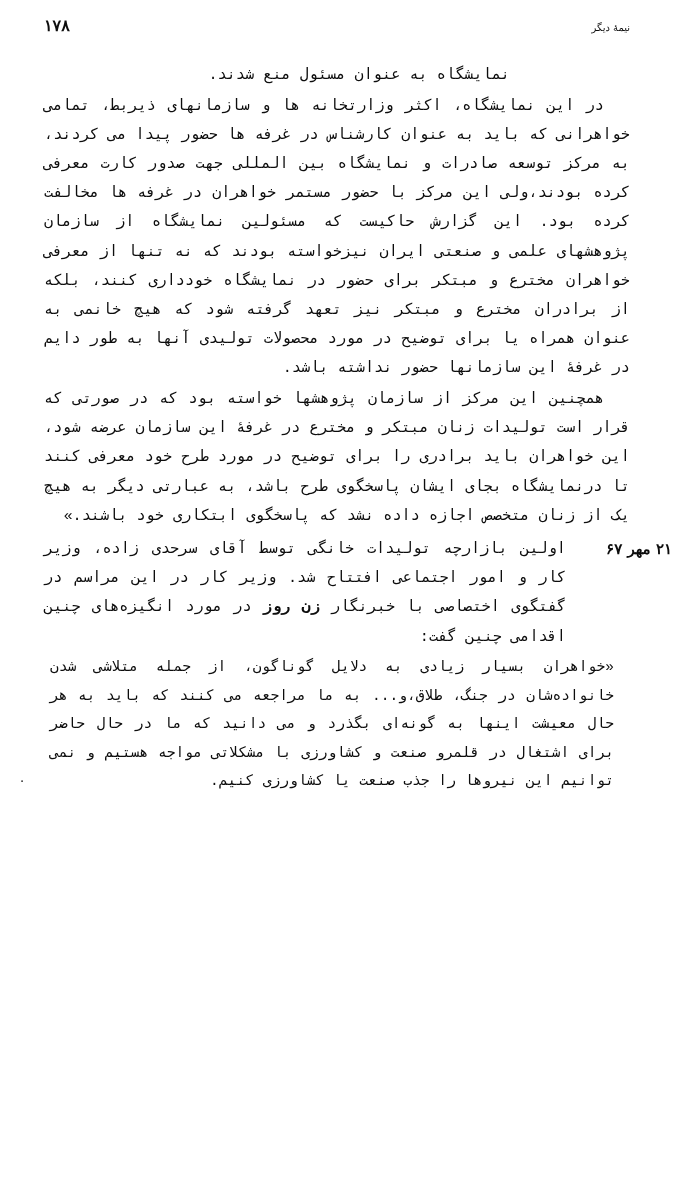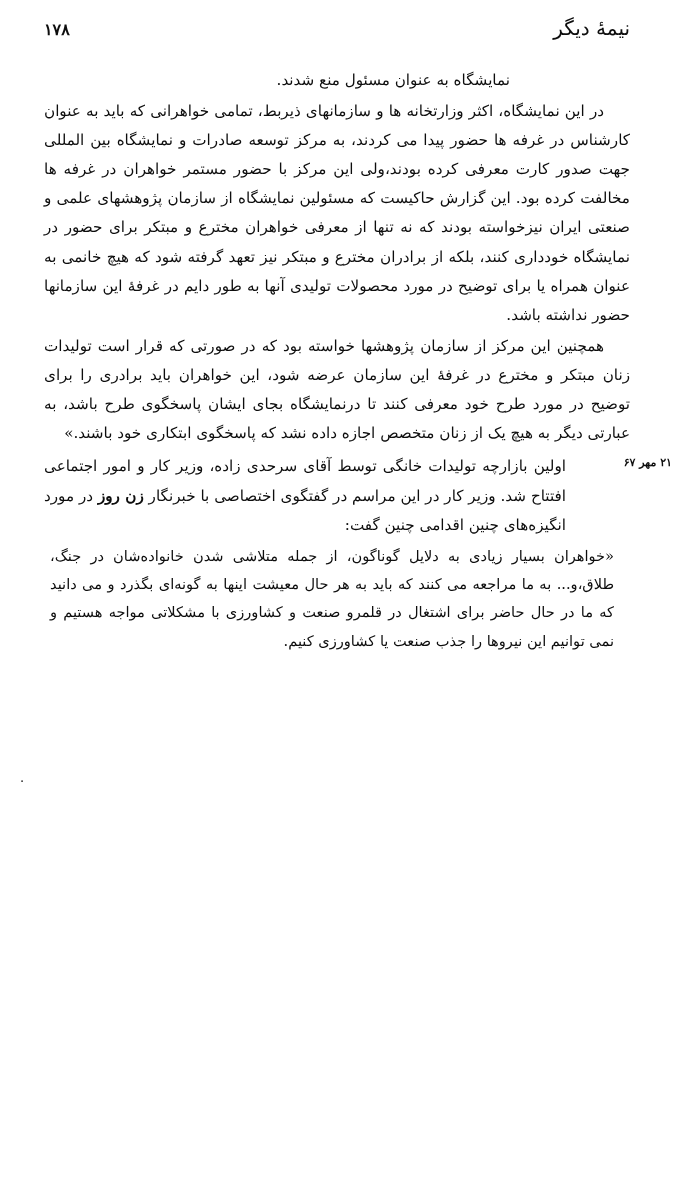--- a/index.html
+++ b/index.html
@@ -27,57 +27,58 @@
     display: flex;
     flex-direction: row-reverse;
     justify-content: space-between;
     align-items: baseline;
     font-size: 15.5px;
     margin-top: 2px;
     margin-bottom: 26px;
     gap: 38px;
   }
   .header-title {
-    font-size: 20px;
+    font-size: 10px;
     letter-spacing: 0.2px;
   }
   .header-folio {
     font-size: 16px;
     font-weight: bold;
     letter-spacing: 0.5px;
     margin-right: 180px;
   }
   
   .body-text {
     font-size: 15.2px;
     line-height: 1.92;
     text-align: justify;
     text-justify: inter-word;
   }
   p {
     margin: 0 0 0.1em 0;
     text-align: justify;
+    font-family: Liberation Mono, monospace;
   }
   p.indent {
     text-indent: 26px;
   }
   p.first-line-shift {
     text-indent: 0;
     padding-right: 120px;
   }
   
   .dated-block {
     position: relative;
     margin-top: 4px;
   }
   .dated-block .date-label {
     position: absolute;
     right: -42px;
     top: 0;
-    font-size: 11px;
+    font-size: 15px;
     font-weight: bold;
     letter-spacing: 0;
     white-space: nowrap;
   }
   .dated-block .dated-para {
     padding-right: 64px;
     text-indent: 0;
   }
   .quote-block {
     font-size: 14.6px;

